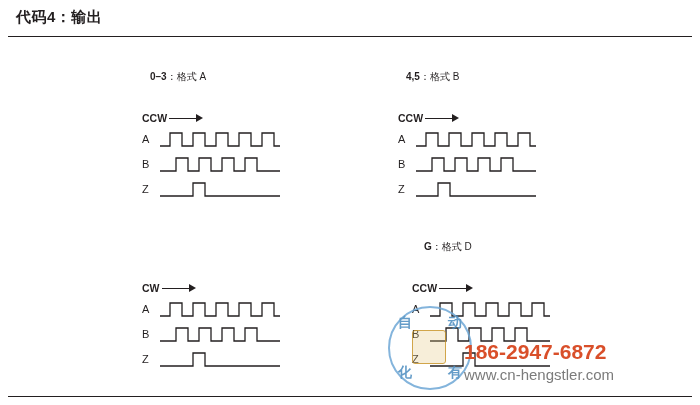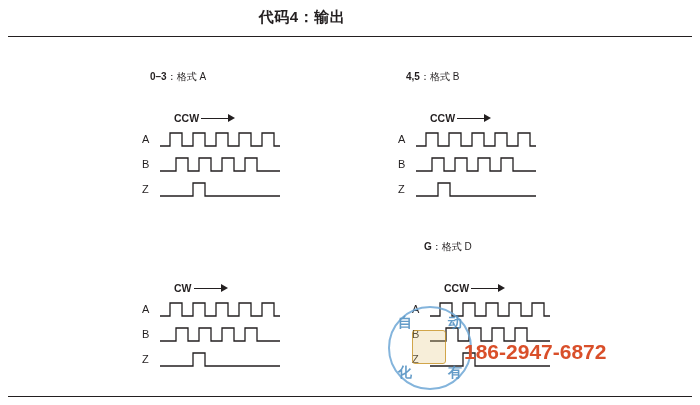--- a/index.html
+++ b/index.html
@@ -16,23 +16,22 @@
     overflow: hidden;
   }
   .page {
     position: relative;
     width: 700px;
     height: 405px;
   }
   .title {
     position: absolute;
     top: 8px;
-    left: 8px;
+    left: 16px;
     width: 588px;
-    text-align: center;
     font-size: 15px;
     font-weight: bold;
     letter-spacing: 0.5px;
   }
   .title-rule {
     position: absolute;
     top: 36px;
     left: 8px;
     width: 684px;
     height: 1px;
@@ -64,21 +63,20 @@
   }
   .dir {
     position: absolute;
     font-size: 10.5px;
     font-weight: bold;
     top: 42px;
     left: 22px;
     display: flex;
     align-items: center;
     gap: 2px;
-    margin-left: 32px;
   }
   .arrow-line {
     display: inline-block;
     position: relative;
     width: 34px;
     height: 10px;
   }
   .arrow-line .shaft {
     position: absolute;
     left: 0;
@@ -289,16 +287,17 @@
 
   <div class="wm">
     <div class="wm-seal">
       <div class="inner"></div>
       <div class="sc sc1">自</div>
       <div class="sc sc2">动</div>
       <div class="sc sc3">化</div>
       <div class="sc sc4">有</div>
     </div>
     <div class="wm-phone">186-2947-6872</div>
+    <div class="wm-site">www.cn-hengstler.com</div>
   </div>
 
   <div class="bottom-rule"></div>
 </div>
 
 </body></html>

